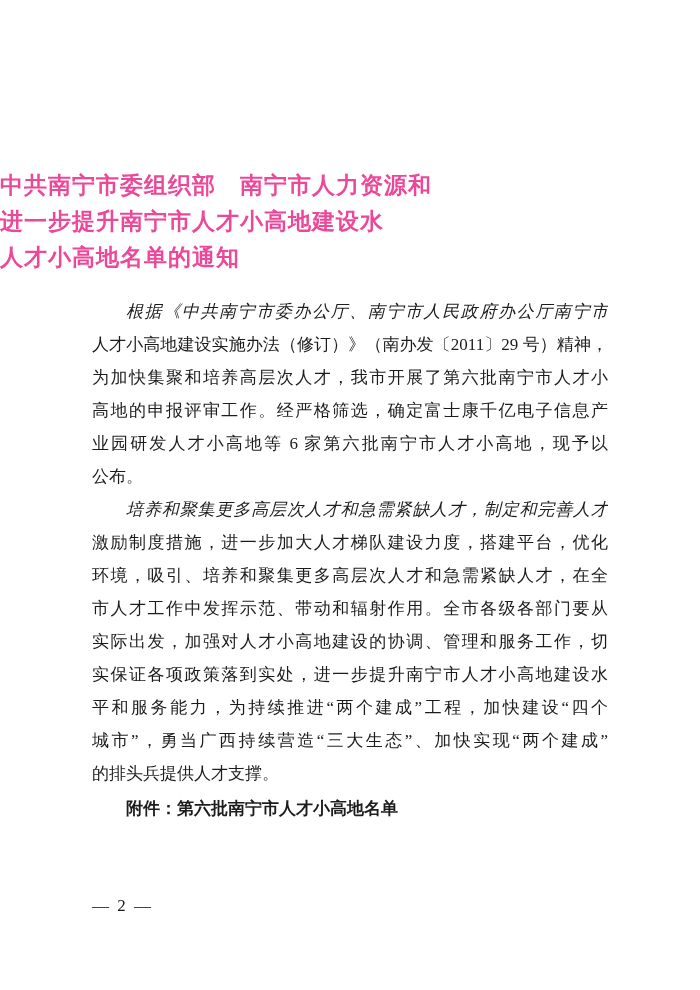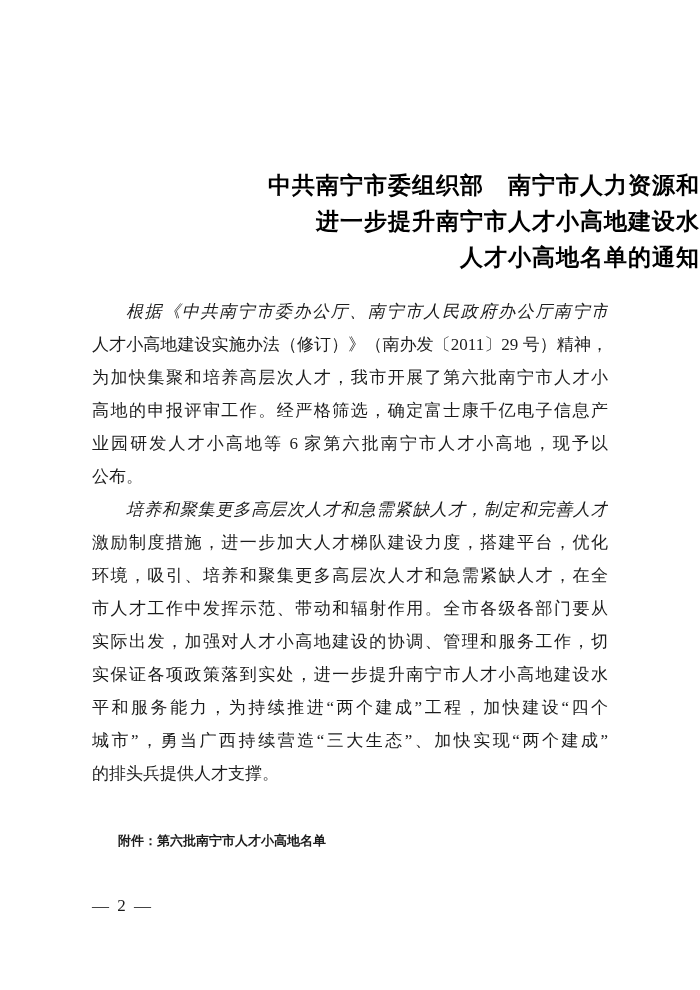--- a/index.html
+++ b/index.html
@@ -15,27 +15,27 @@
     background: #ffffff;
     color: #1c1c1c;
     overflow: hidden;
     font-family: "Liberation Serif", "DejaVu Serif", serif;
   }
   .doc-title {
     position: absolute;
     top: 152px;
     left: 0;
     width: 700px;
-    text-align: right;
+    text-align: left;
     font-family: "Liberation Sans", "DejaVu Sans", sans-serif;
     font-weight: bold;
     font-size: 23px;
     line-height: 36px;
     letter-spacing: 1px;
-    color: #000000;
+    color: #ec4899;
   }
   .doc-title .title-line {
     display: block;
   }
   .doc-body {
     position: absolute;
     top: 295px;
     left: 92px;
     width: 516px;
     font-size: 17px;
@@ -50,24 +50,24 @@
   }
   .bline.first {
     text-indent: 2em;
     font-style: italic;
   }
   .bline.end {
     text-align-last: left;
   }
   .attachment-line {
     position: absolute;
-    top: 824px;
+    top: 792px;
     left: 92px;
     width: 516px;
-    font-size: 13px;
+    font-size: 17px;
     line-height: 33px;
     text-indent: 2em;
     font-weight: 600;
     color: #1c1c1c;
   }
   .page-number {
     position: absolute;
     top: 891px;
     left: 92px;
     font-size: 17px;

